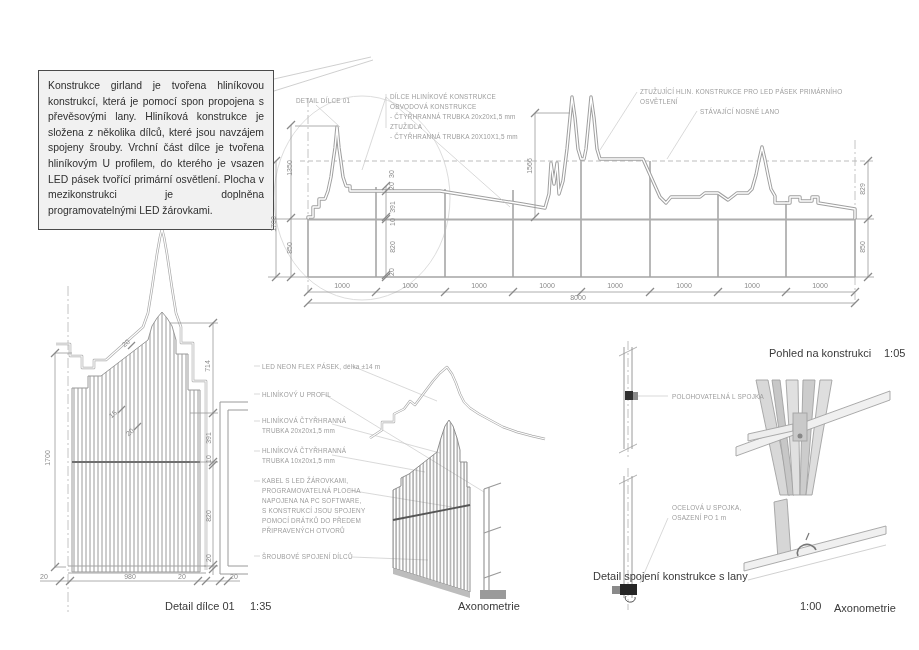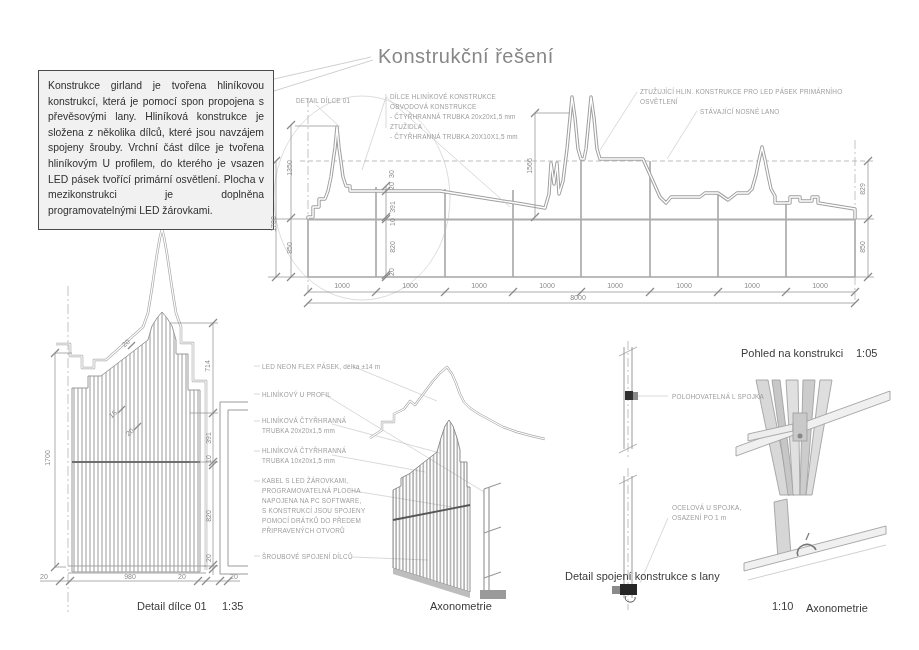--- a/index.html
+++ b/index.html
@@ -12,21 +12,21 @@
         border:1px solid #4a4a4a;padding:7px 9px;font-size:10.4px;line-height:1.5;
         color:#2e2e2e;text-align:justify;}
   .tiny{font-size:6.4px;line-height:1.55;letter-spacing:.2px;color:#9c9c9c;
         white-space:pre-line;}
   .dim{font-size:7px;color:#8a8a8a;white-space:nowrap;
        transform:translate(-50%,-50%);}
   .dimr{font-size:7px;color:#8a8a8a;white-space:nowrap;
         transform:translate(-50%,-50%) rotate(-90deg);}
   .dims40{font-size:7px;color:#8a8a8a;white-space:nowrap;
         transform:translate(-50%,-50%) rotate(-40deg);}
-  .cap{font-size:11px;color:#3a3a3a;white-space:nowrap;}
+  .cap{font-size:11px;color:#3a3a3a;white-space:nowrap;margin-left:28px;}
   .sheetno{font-size:62px;color:#d94ed9;line-height:1;white-space:nowrap;}
 </style>
 </head>
 <body>
 
 <div id="sheet">
 
 <svg width="919" height="650" viewBox="0 0 919 650">
   <defs>
     <pattern id="hatch1" width="4" height="6" patternUnits="userSpaceOnUse">
@@ -229,21 +229,20 @@
     <rect x="793" y="413" width="14" height="28" fill="#c9c9c9"></rect>
     <circle cx="800" cy="436" r="2.5" fill="#888888" stroke="none"></circle>
     <polygon points="774,502 787,499 791,556 778,559" fill="#d6d6d6"></polygon>
     <polygon points="744,571 886,534 886,526 744,563" fill="#f0f0f0"></polygon>
     <path d="M748,580 L886,545" stroke="#cccccc" fill="none"></path>
     <path d="M798,556 a9,8 0 1 1 18,-6" stroke="#777777" stroke-width="1.6" fill="none"></path>
     <path d="M806,540 l3,-7" stroke="#777777" stroke-width="1.2" fill="none"></path>
   </g>
 </svg>
 
-<div class="lbl title" style="left:378px;top:45px">Konstrukční řešení</div>
 
 <div class="lbl note" style="left:38px;top:70px">Konstrukce girland je tvořena hliníkovou konstrukcí, která je pomocí spon propojena s převěsovými lany. Hliníková konstrukce je složena z několika dílců, které jsou navzájem spojeny šrouby. Vrchní část dílce je tvořena hliníkovým U profilem, do kterého je vsazen LED pásek tvořící primární osvětlení. Plocha v mezikonstrukci je doplněna programovatelnými LED žárovkami.</div>
 
 <div class="lbl tiny" style="left:296px;top:96px">DETAIL DÍLCE 01</div>
 <div class="lbl tiny" style="left:390px;top:92px">DÍLCE HLINÍKOVÉ KONSTRUKCE
 OBVODOVÁ KONSTRUKCE
 - ČTYŘHRANNÁ TRUBKA 20x20x1,5 mm
 ZTUŽIDLA
 - ČTYŘHRANNÁ TRUBKA 20X10X1,5 mm</div>
 <div class="lbl tiny" style="left:640px;top:87px;width:230px">ZTUŽUJÍCÍ HLIN. KONSTRUKCE PRO LED PÁSEK PRIMÁRNÍHO OSVĚTLENÍ</div>
@@ -302,17 +301,17 @@
 <div class="lbl tiny" style="left:672px;top:392px">POLOHOVATELNÁ L SPOJKA</div>
 <div class="lbl tiny" style="left:672px;top:503px">OCELOVÁ U SPOJKA,
 OSAZENÍ PO 1 m</div>
 
 <div class="lbl cap" style="left:741px;top:347px">Pohled na konstrukci</div>
 <div class="lbl cap" style="left:856px;top:347px">1:05</div>
 <div class="lbl cap" style="left:137px;top:600px">Detail dílce 01</div>
 <div class="lbl cap" style="left:222px;top:600px">1:35</div>
 <div class="lbl cap" style="left:430px;top:600px">Axonometrie</div>
 <div class="lbl cap" style="left:565px;top:570px">Detail spojení konstrukce s lany</div>
-<div class="lbl cap" style="left:772px;top:600px">1:10</div>
+<div class="lbl cap" style="left:772px;top:600px">1:00</div>
 <div class="lbl cap" style="left:806px;top:602px">Axonometrie</div>
 
 
 </div>
 
 </body></html>

